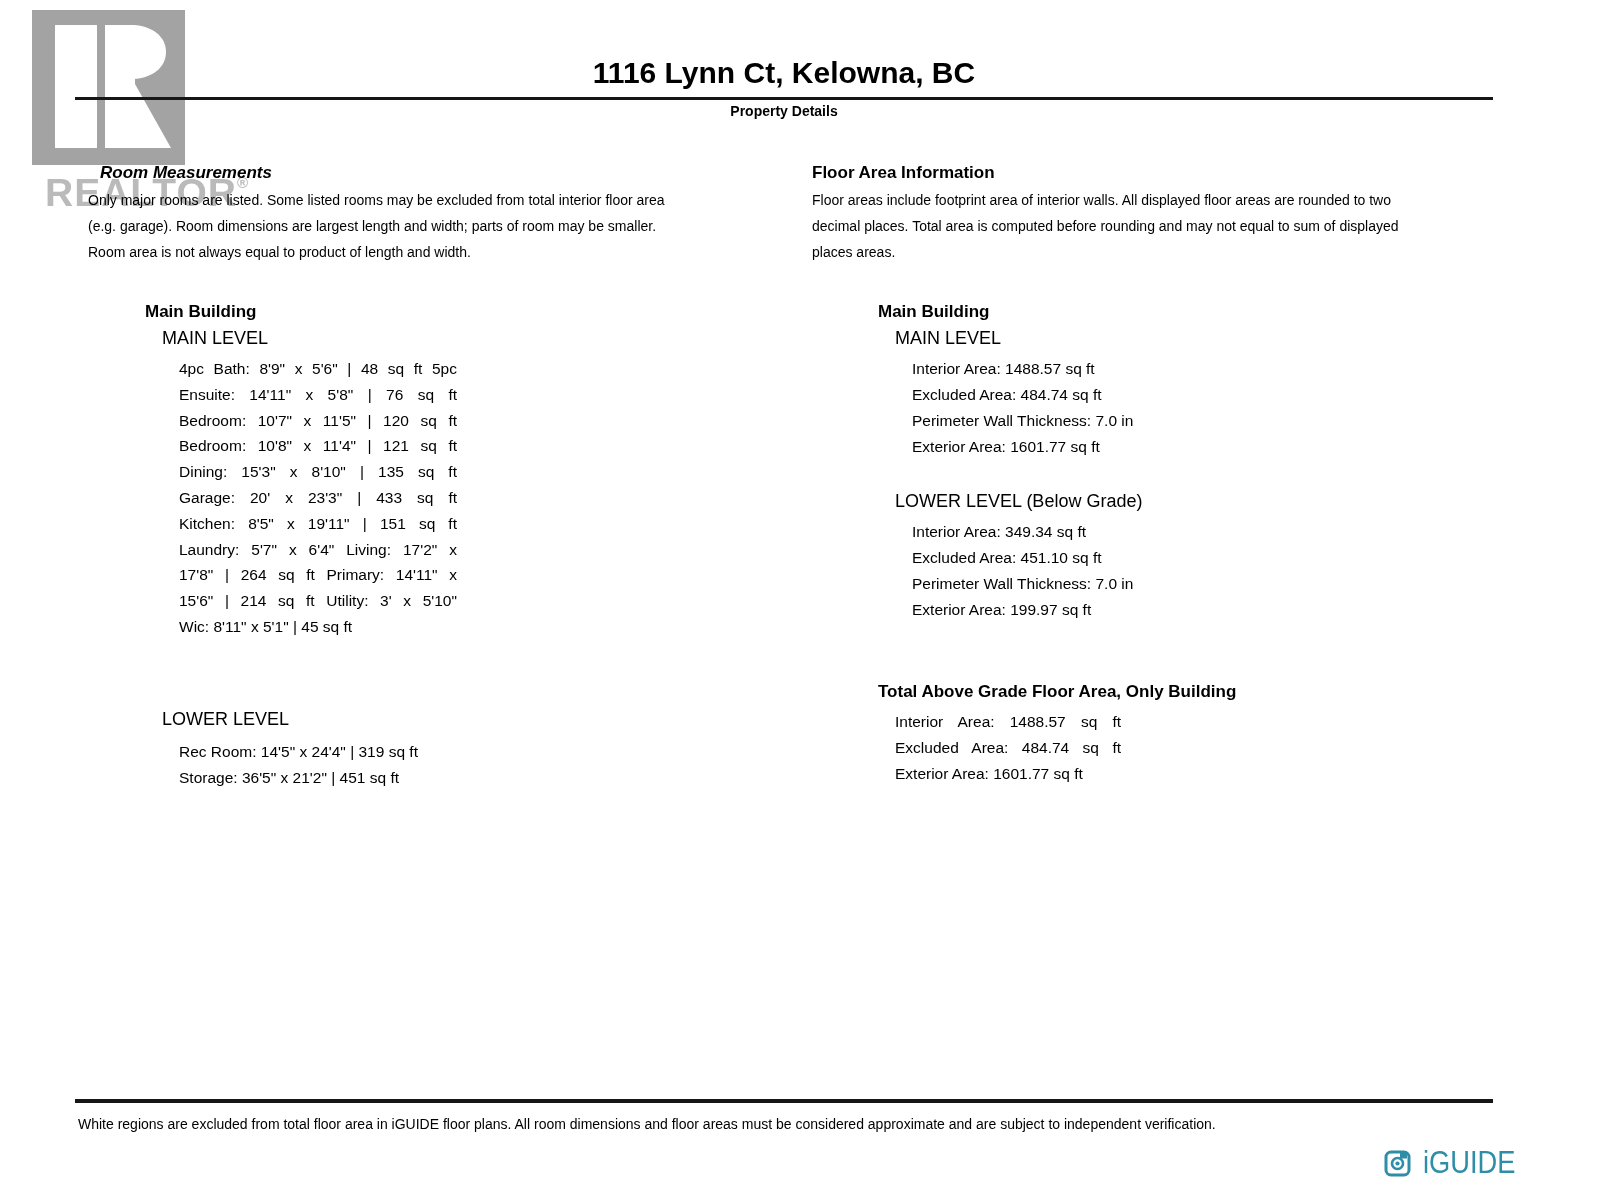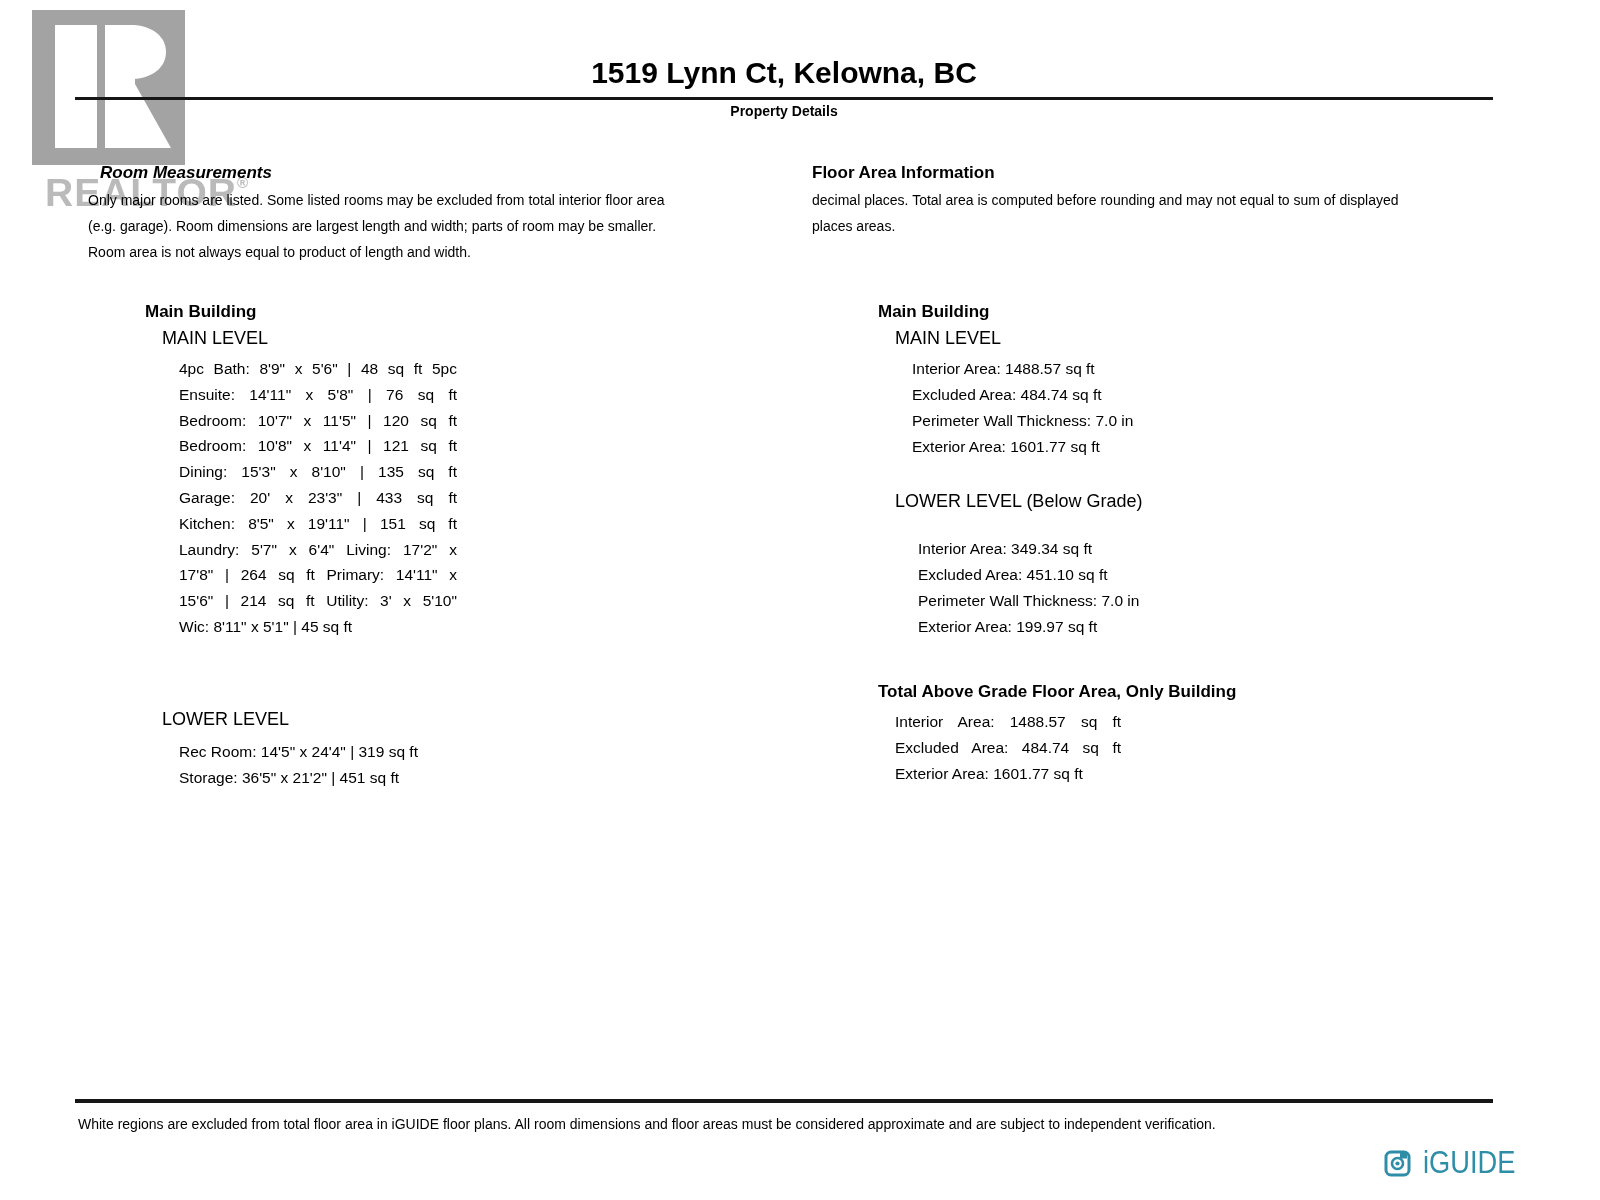--- a/index.html
+++ b/index.html
@@ -46,21 +46,21 @@
   #rm-room-list .jline{text-align:justify;text-align-last:justify;}
   #rm-room-list .jline:last-child{text-align-last:left;}
   #rm-lower-level-name{left:162px;top:709px;}
   #rm-lower-list{left:179px;top:739px;}
 
   
   #fa-building{left:878px;top:302px;}
   #fa-main-level-name{left:895px;top:328px;}
   #fa-main-list{left:912px;top:356px;}
   #fa-lower-level-name{left:895px;top:491px;}
-  #fa-lower-list{left:912px;top:536px;margin-left:6px;}
+  #fa-lower-list{left:912px;top:519px;}
   #fa-total-heading{left:878px;top:682px;}
   #fa-total-list{left:895px;top:709px;width:226px;}
   #fa-total-list .jline{text-align:justify;text-align-last:justify;}
   #fa-total-list .jline:last-child{text-align-last:left;}
 
   
   #footer-rule{left:75px;top:1099px;width:1418px;height:4px;background:#161616;}
   #footer-text{left:78px;top:1116px;font-size:14px;z-index:1;}
   #iguide-logo{left:1384px;top:1148px;display:flex;align-items:flex-start;gap:12px;z-index:1;}
   #iguide-text{
@@ -75,21 +75,21 @@
   <svg width="153" height="155" viewBox="0 0 153 155" xmlns="http://www.w3.org/2000/svg">
     <rect x="0" y="0" width="153" height="155" fill="#a3a3a3"></rect>
     <rect x="23" y="15" width="42" height="123" fill="#ffffff"></rect>
     <rect x="73" y="15" width="30" height="123" fill="#ffffff"></rect>
     <path d="M101,15 C121,16 134,27 134,42 C134,57 121,68 101,69 Z" fill="#ffffff"></path>
     <path d="M103,74 L139,138 L103,138 Z" fill="#ffffff"></path>
   </svg>
 </div>
 <div class="abs" id="watermark-text"><span>REALTOR</span><sup>®</sup></div>
 
-<div class="abs" id="page-title">1519 Lynn Ct, Kelowna, BC</div>
+<div class="abs" id="page-title">1116 Lynn Ct, Kelowna, BC</div>
 <div class="abs" id="header-rule"></div>
 <div class="abs" id="page-subtitle">Property Details</div>
 
 <div class="abs sec-heading" id="rm-heading">Room Measurements</div>
 <div class="abs desc" id="rm-desc">
     <div>Only major rooms are listed. Some listed rooms may be excluded from total interior floor area</div>
     <div>(e.g. garage). Room dimensions are largest length and width; parts of room may be smaller.</div>
     <div>Room area is not always equal to product of length and width.</div>
   </div>
 
@@ -110,20 +110,21 @@
   </div>
 
 <div class="abs lvl-heading" id="rm-lower-level-name">LOWER LEVEL</div>
 <div class="abs lines" id="rm-lower-list">
     <div>Rec Room: 14'5" x 24'4" | 319 sq ft</div>
     <div>Storage: 36'5" x 21'2" | 451 sq ft</div>
   </div>
 
 <div class="abs sec-heading" id="fa-heading">Floor Area Information</div>
 <div class="abs desc" id="fa-desc">
+    <div>Floor areas include footprint area of interior walls. All displayed floor areas are rounded to two</div>
     <div>decimal places. Total area is computed before rounding and may not equal to sum of displayed</div>
     <div>places areas.</div>
   </div>
 
 <div class="abs bld-heading" id="fa-building">Main Building</div>
 <div class="abs lvl-heading" id="fa-main-level-name">MAIN LEVEL</div>
 <div class="abs lines" id="fa-main-list">
     <div>Interior Area: 1488.57 sq ft</div>
     <div>Excluded Area: 484.74 sq ft</div>
     <div>Perimeter Wall Thickness: 7.0 in</div>

